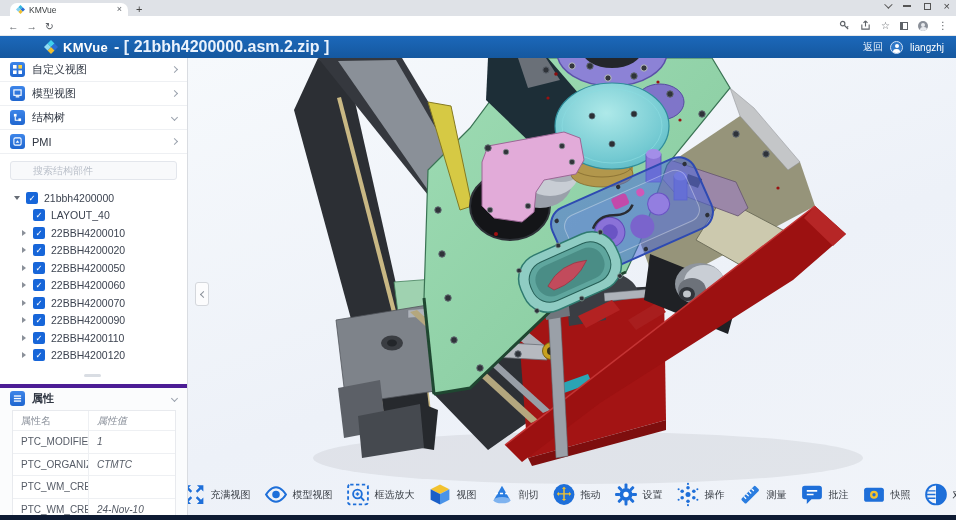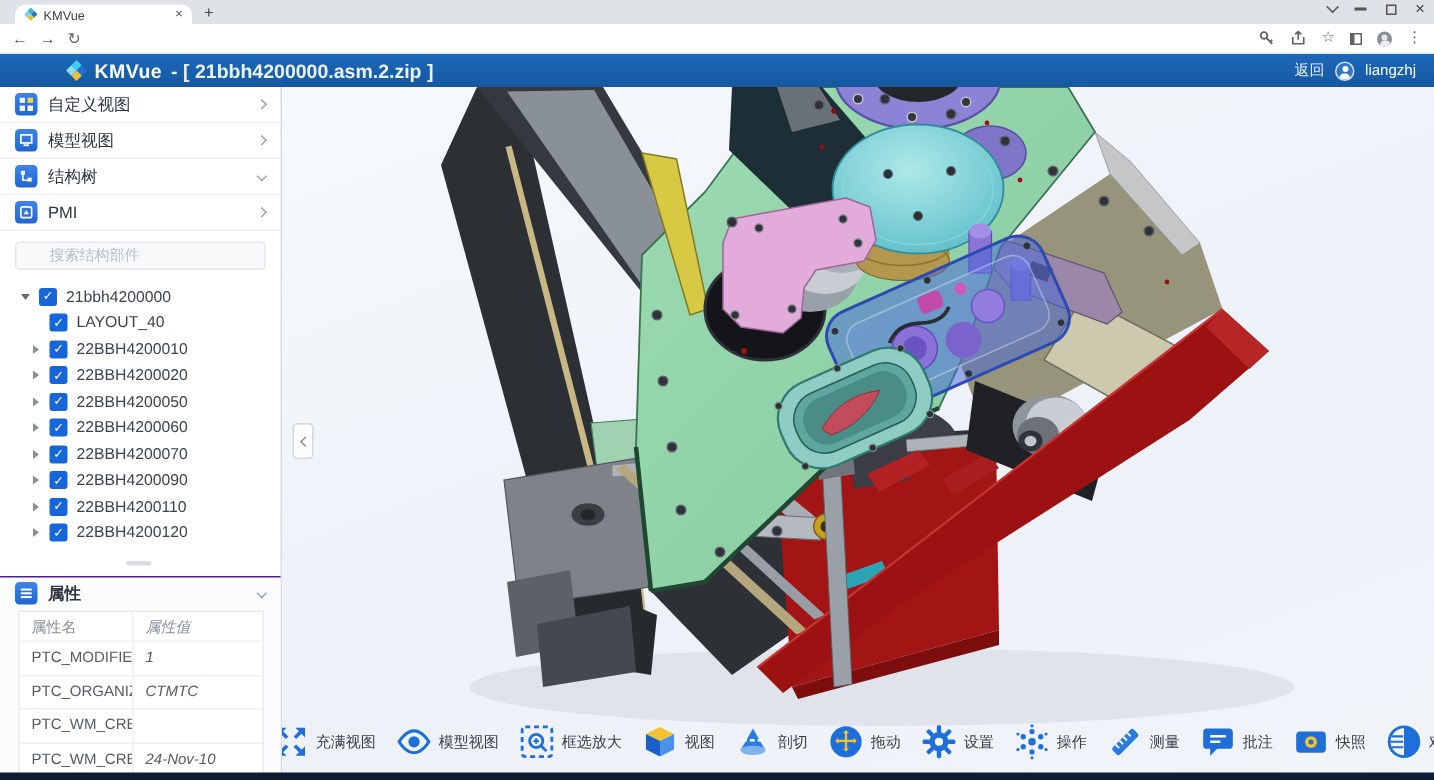--- a/index.html
+++ b/index.html
@@ -36,21 +36,21 @@
   .ric-panel { width:8px; height:8px; border:1.2px solid #5f6368; border-left-width:3px; }
   .ric-avatar { width:10px; height:10px; border-radius:50%; background:#8a8f98; position:relative; overflow:hidden; }
   .ric-avatar:before { content:""; position:absolute; left:3px; top:2px; width:4px; height:4px; border-radius:50%; background:#e8eaee; }
   .ric-avatar:after { content:""; position:absolute; left:1.5px; top:6.5px; width:7px; height:4px; border-radius:3px 3px 0 0; background:#e8eaee; }
 
   
   .appheader { height:22px; background:linear-gradient(#1c68ba,#15589f); display:flex; align-items:center;
     padding:0 12px 0 44px; color:#fff; }
   .logo { display:flex; align-items:center; gap:5px; }
   .logo-text { font-size:13px; font-weight:800; letter-spacing:.3px; }
-  .doc-title { font-size:13px; font-weight:700; margin-left:6px; color:#eaf2fc; }
+  .doc-title { font-size:16px; font-weight:700; margin-left:6px; color:#eaf2fc; }
   .hdr-right { margin-left:auto; display:flex; align-items:center; gap:7px; }
   .back-label { font-size:10px; color:#e8f0fa; }
   .hdr-avatar { width:13px; height:13px; border-radius:50%; border:1px solid #cfe0f5; position:relative; overflow:hidden; background:#2f78c8; }
   .hdr-avatar:before { content:""; position:absolute; left:3.5px; top:2px; width:4px; height:4px; border-radius:50%; background:#fff; }
   .hdr-avatar:after { content:""; position:absolute; left:2px; top:7px; width:7px; height:4px; border-radius:3px 3px 0 0; background:#fff; }
   .username { font-size:10px; }
 
   
   .main { display:flex; height:462px; position:relative; }
 
@@ -70,21 +70,21 @@
   .tree { padding-top:4px; }
   .trow { height:17.5px; display:flex; align-items:center; }
   .caret-sp { width:8px; flex:none; margin-left:0; display:flex; justify-content:center; }
   .caret-down { width:0; height:0; border-top:4px solid #666c75; border-left:3.2px solid transparent; border-right:3.2px solid transparent; }
   .caret-right { width:0; height:0; border-left:4px solid #8a9099; border-top:3.2px solid transparent; border-bottom:3.2px solid transparent; }
   .cb { width:12px; height:12px; border-radius:2px; background:#1766d9; color:#fff; font-size:8.5px; font-weight:bold;
     display:flex; align-items:center; justify-content:center; flex:none; margin-left:5px; }
   .tlabel { font-size:10.5px; color:#3c4350; margin-left:6px; white-space:nowrap; }
   .scrollpill { position:absolute; top:316px; left:84px; width:17px; height:3px; border-radius:2px; background:#d9dde3; }
 
-  .props { position:absolute; top:326px; left:0; right:0; bottom:0; border-top:1px solid #4c1d95; background:#fbfcfd; overflow:hidden; }
+  .props { position:absolute; top:326px; left:0; right:0; bottom:0; border-top:4px solid #4c1d95; background:#fbfcfd; overflow:hidden; }
   .props-head { height:21px; display:flex; align-items:center; gap:7px; padding:0 10px; }
   .props-title { font-size:11px; color:#2f3642; font-weight:600; flex:1; }
   .ptable { margin:1px 11px 0 12px; border:1px solid #e8eaee; background:#fff; }
   .prow { display:flex; border-bottom:1px solid #eef0f3; }
   .prow:last-child { border-bottom:none; }
   .pcell { padding:0 8px; display:flex; align-items:center; height:21.5px; font-size:10px; color:#555b66;
     white-space:nowrap; overflow:hidden; }
   .pname { width:76px; flex:none; border-right:1px solid #eef0f3; }
   .pval { flex:1;font-style:italic; }
   .phead .pcell { height:19px; color:#8a909a;text-align:right; }

